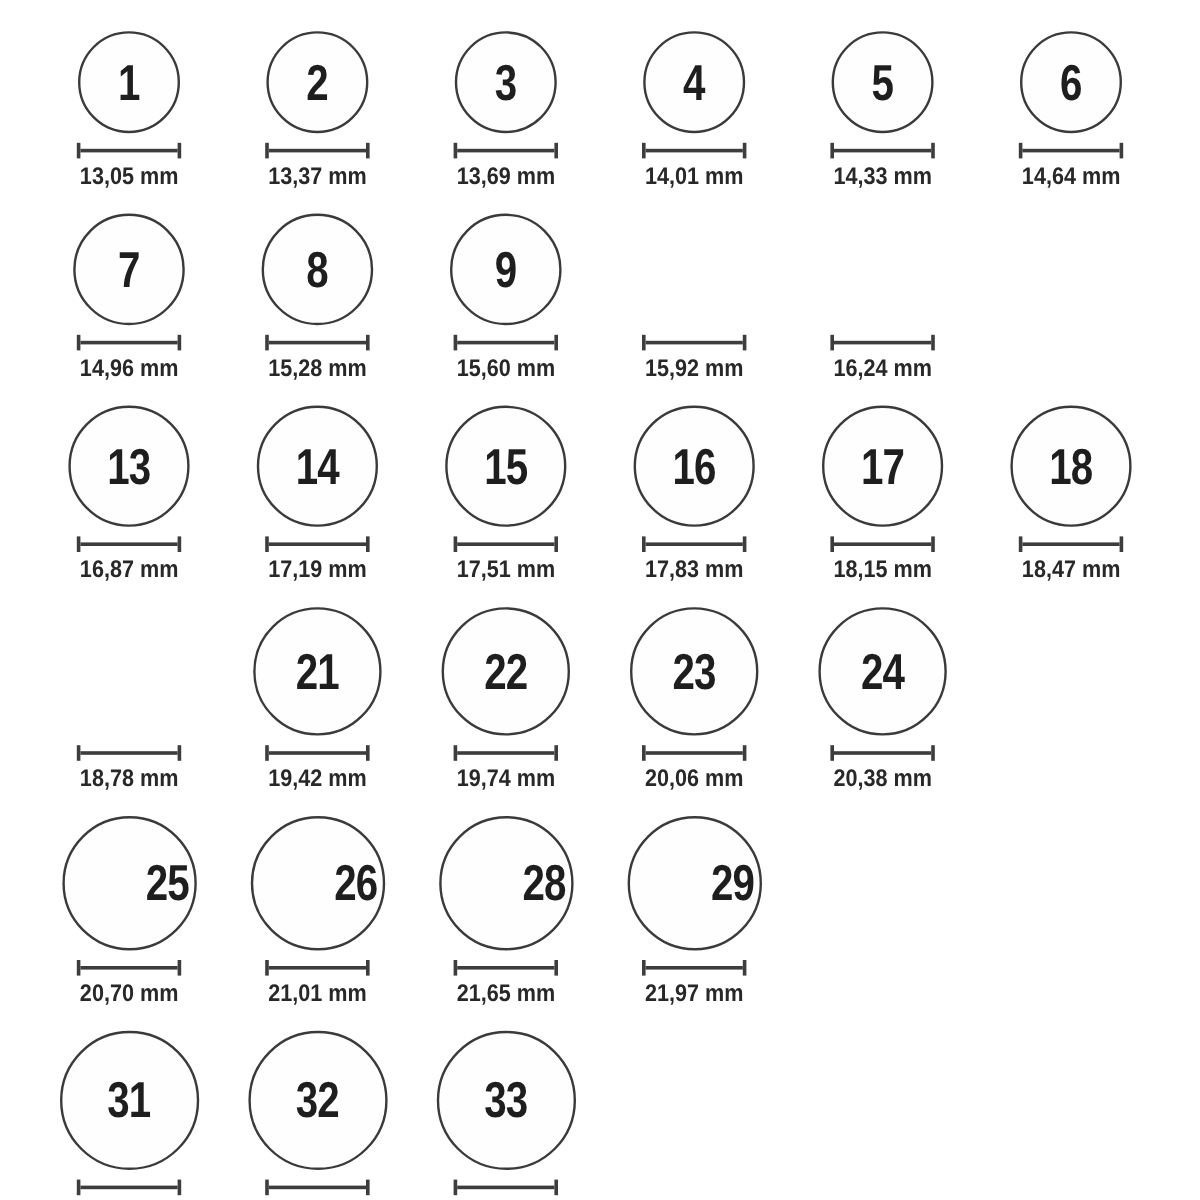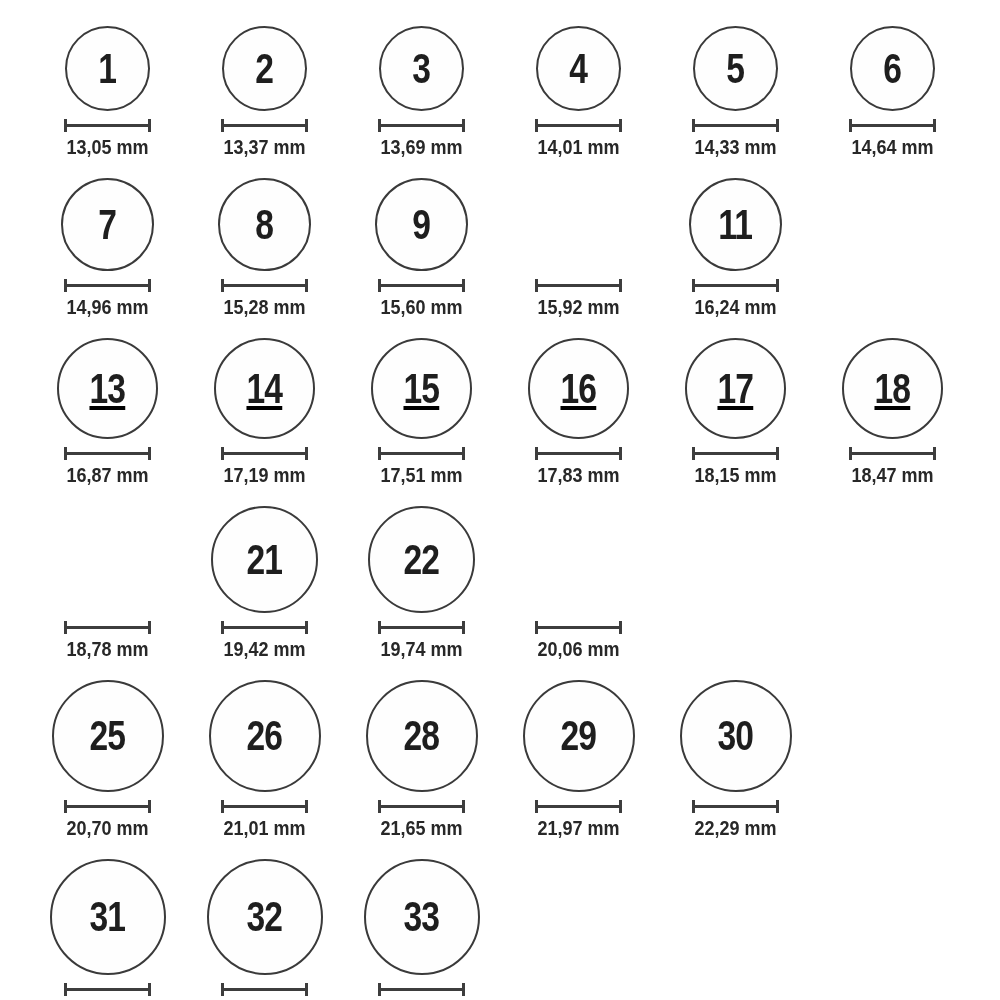--- a/index.html
+++ b/index.html
@@ -33,23 +33,23 @@
     background:#fefefe;
     display:flex;
     align-items:center;
     justify-content:center;
     box-sizing:border-box;
     margin-bottom:8px;
   }
   
   .r0 .circle{width:85px;height:85px;}
   .r1 .circle{width:93px;height:93px;}
-  .r2 .circle{width:101px;height:101px;text-decoration:underline;}
+  .r2 .circle{width:101px;height:101px;}
   .r3 .circle{width:107px;height:107px;}
-  .r4 .circle{width:112px;height:112px;}
+  .r4 .circle{width:112px;height:112px;justify-content:flex-end;}
   .r5 .circle{width:116px;height:116px;}
   .num{
     font-size:42px;
     font-weight:bold;
     color:#1e1e1e;
     display:inline-block;
     transform:scaleX(0.80);
     letter-spacing:-1px;
     line-height:1;
   }
@@ -188,23 +188,20 @@
   </div>
       <div class="cell r1">
     <div class="meas">
       <span class="cap"></span>
       <span class="bar"></span>
       <span class="cap"></span>
     </div>
     <span class="mm-label">15,92 mm</span>
   </div>
       <div class="cell r1">
-    <div class="circle">
-      <span class="num">11</span>
-    </div>
     <div class="meas">
       <span class="cap"></span>
       <span class="bar"></span>
       <span class="cap"></span>
     </div>
     <span class="mm-label">16,24 mm</span>
   </div>
     </div>
     <div class="row">
       <div class="cell r2">
@@ -299,27 +296,41 @@
       <span class="num">22</span>
     </div>
     <div class="meas">
       <span class="cap"></span>
       <span class="bar"></span>
       <span class="cap"></span>
     </div>
     <span class="mm-label">19,74 mm</span>
   </div>
       <div class="cell r3">
+    <div class="circle">
+      <span class="num">23</span>
+    </div>
     <div class="meas">
       <span class="cap"></span>
       <span class="bar"></span>
       <span class="cap"></span>
     </div>
     <span class="mm-label">20,06 mm</span>
   </div>
+      <div class="cell r3">
+    <div class="circle">
+      <span class="num">24</span>
+    </div>
+    <div class="meas">
+      <span class="cap"></span>
+      <span class="bar"></span>
+      <span class="cap"></span>
+    </div>
+    <span class="mm-label">20,38 mm</span>
+  </div>
     </div>
     <div class="row">
       <div class="cell r4">
     <div class="circle">
       <span class="num">25</span>
     </div>
     <div class="meas">
       <span class="cap"></span>
       <span class="bar"></span>
       <span class="cap"></span>
@@ -351,31 +362,20 @@
       <div class="cell r4">
     <div class="circle">
       <span class="num">29</span>
     </div>
     <div class="meas">
       <span class="cap"></span>
       <span class="bar"></span>
       <span class="cap"></span>
     </div>
     <span class="mm-label">21,97 mm</span>
-  </div>
-      <div class="cell r4">
-    <div class="circle">
-      <span class="num">30</span>
-    </div>
-    <div class="meas">
-      <span class="cap"></span>
-      <span class="bar"></span>
-      <span class="cap"></span>
-    </div>
-    <span class="mm-label">22,29 mm</span>
   </div>
     </div>
     <div class="row">
       <div class="cell r5">
     <div class="circle">
       <span class="num">31</span>
     </div>
     <div class="meas">
       <span class="cap"></span>
       <span class="bar"></span>

